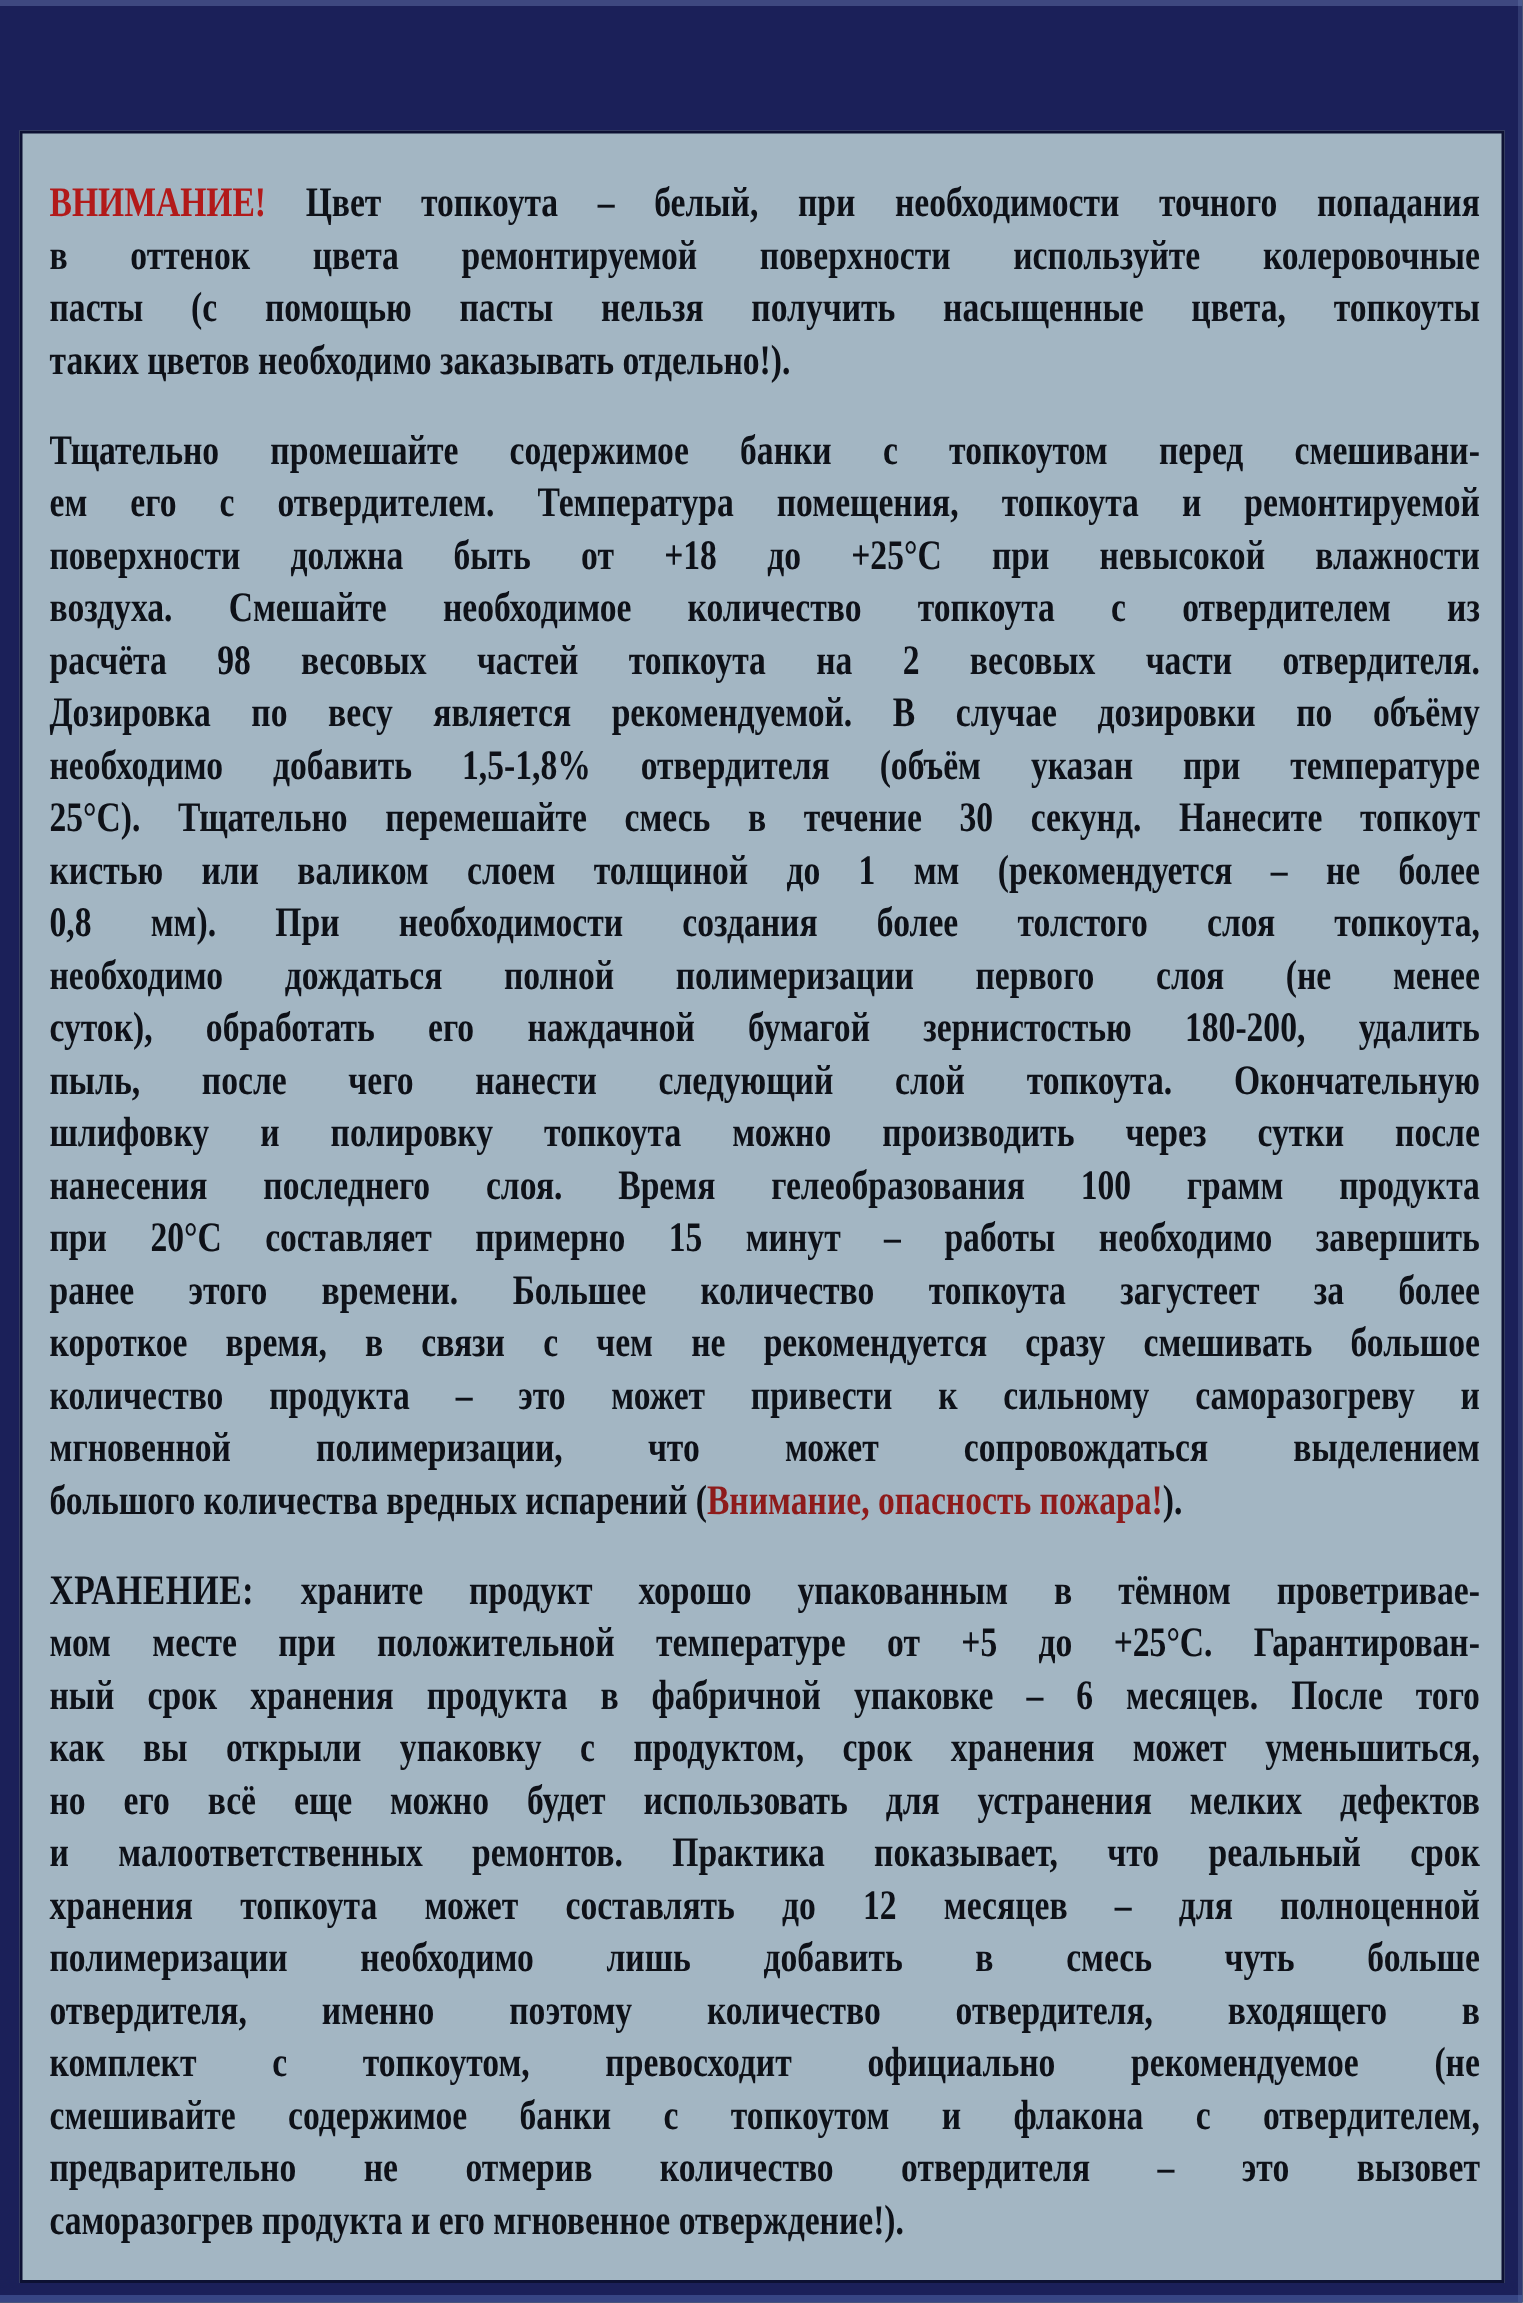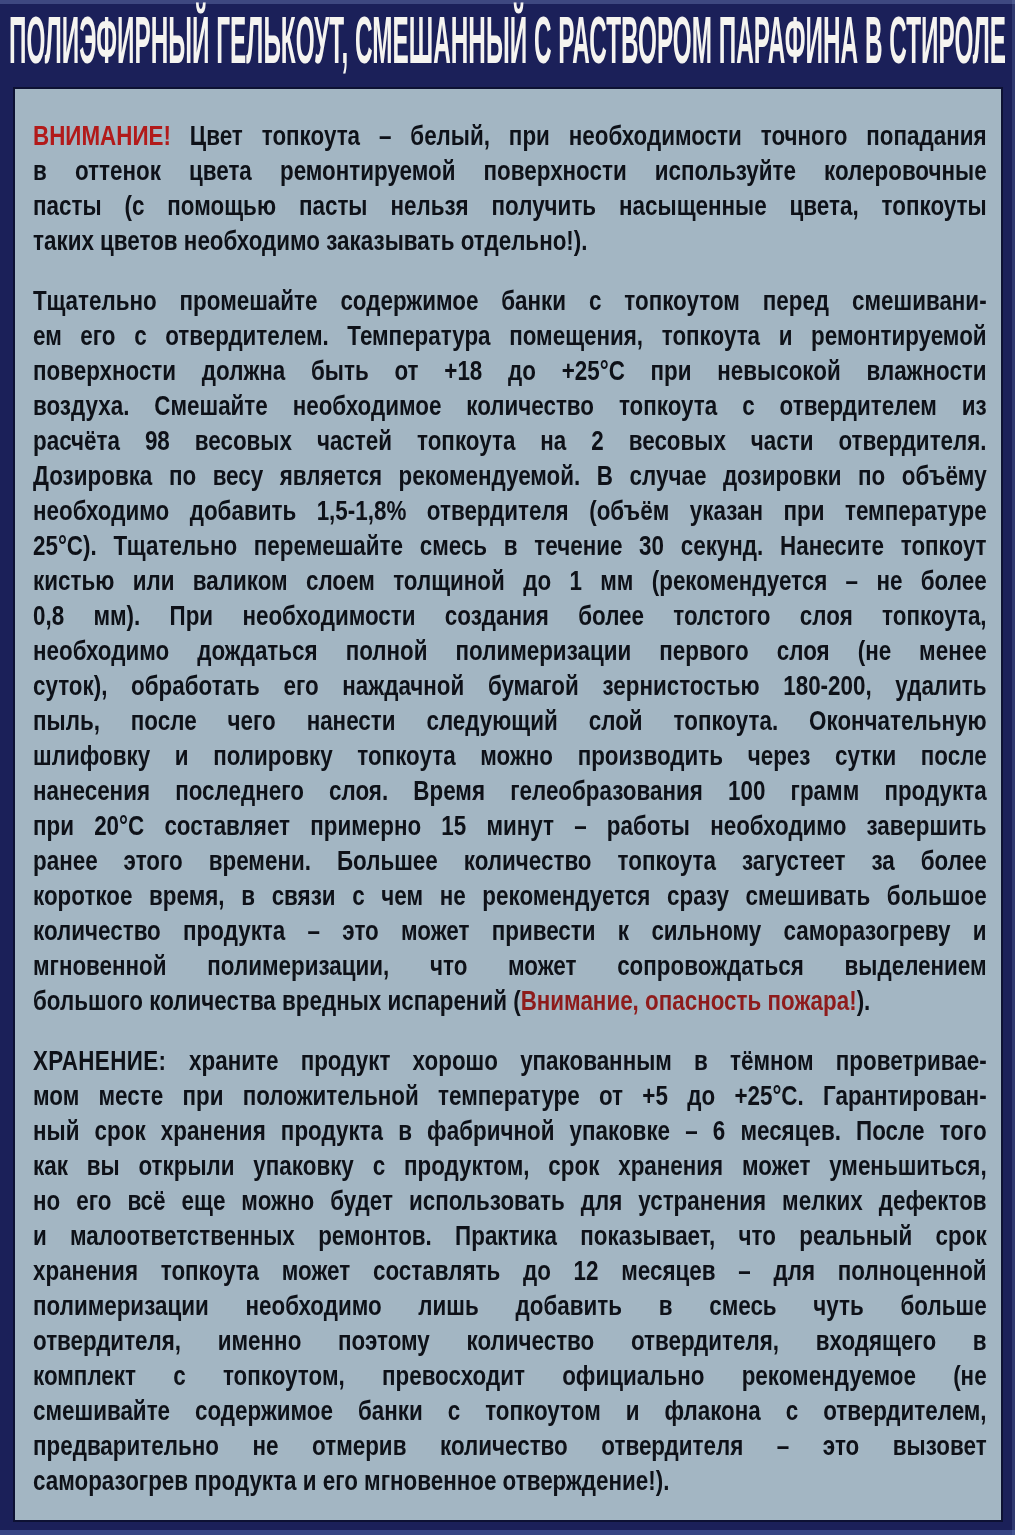--- a/index.html
+++ b/index.html
@@ -31,20 +31,21 @@
   }
   .panel {
     position: absolute;
     left: 13px; top: 87px;
     width: 990px; height: 1435px;
     box-sizing: border-box;
     background: var(--panel, #a2b5c2);
     border: 2px solid var(--panel-border, #0d1133);
     padding: 29px 0 16px 18px;
     overflow: hidden;
+    font-family: Liberation Serif, serif;
   }
   .condense {
     width: 1192px;
     transform: scaleX(0.8);
     transform-origin: 0 0;
     font-weight: bold;
     font-size: 28px;
     line-height: 35px;
     color: var(--text, #10131c);
     letter-spacing: 0px;
@@ -58,25 +59,20 @@
   .line.last { text-align-last: left; }
   .red  { color: var(--accent-red, #b21a1a); }
   .red-dark { color: var(--accent-red-dark, #8e1b1b); }
   .lead { letter-spacing: 0.5px; }
 </style>
 </head>
 <body>
 
 <div class="page">
 
-  <div class="header">
-    <svg class="title-svg" width="1015" height="87" viewBox="0 0 1015 87">
-      <text x="9" y="63" font-size="66" textLength="997" lengthAdjust="spacingAndGlyphs">ПОЛИЭФИРНЫЙ ГЕЛЬКОУТ, СМЕШАННЫЙ С РАСТВОРОМ ПАРАФИНА В СТИРОЛЕ</text>
-    </svg>
-  </div>
 
   <div class="panel">
     <div class="condense">
 
     <div class="para">
           <div class="line"><span class="red">ВНИМАНИЕ! </span><span>Цвет топкоута – белый, при необходимости точного попадания</span></div>
           <div class="line"><span>в оттенок цвета ремонтируемой поверхности используйте колеровочные</span></div>
           <div class="line"><span>пасты (с помощью пасты нельзя получить насыщенные цвета, топкоуты</span></div>
           <div class="line last"><span>таких цветов необходимо заказывать отдельно!).</span></div>
         </div>

